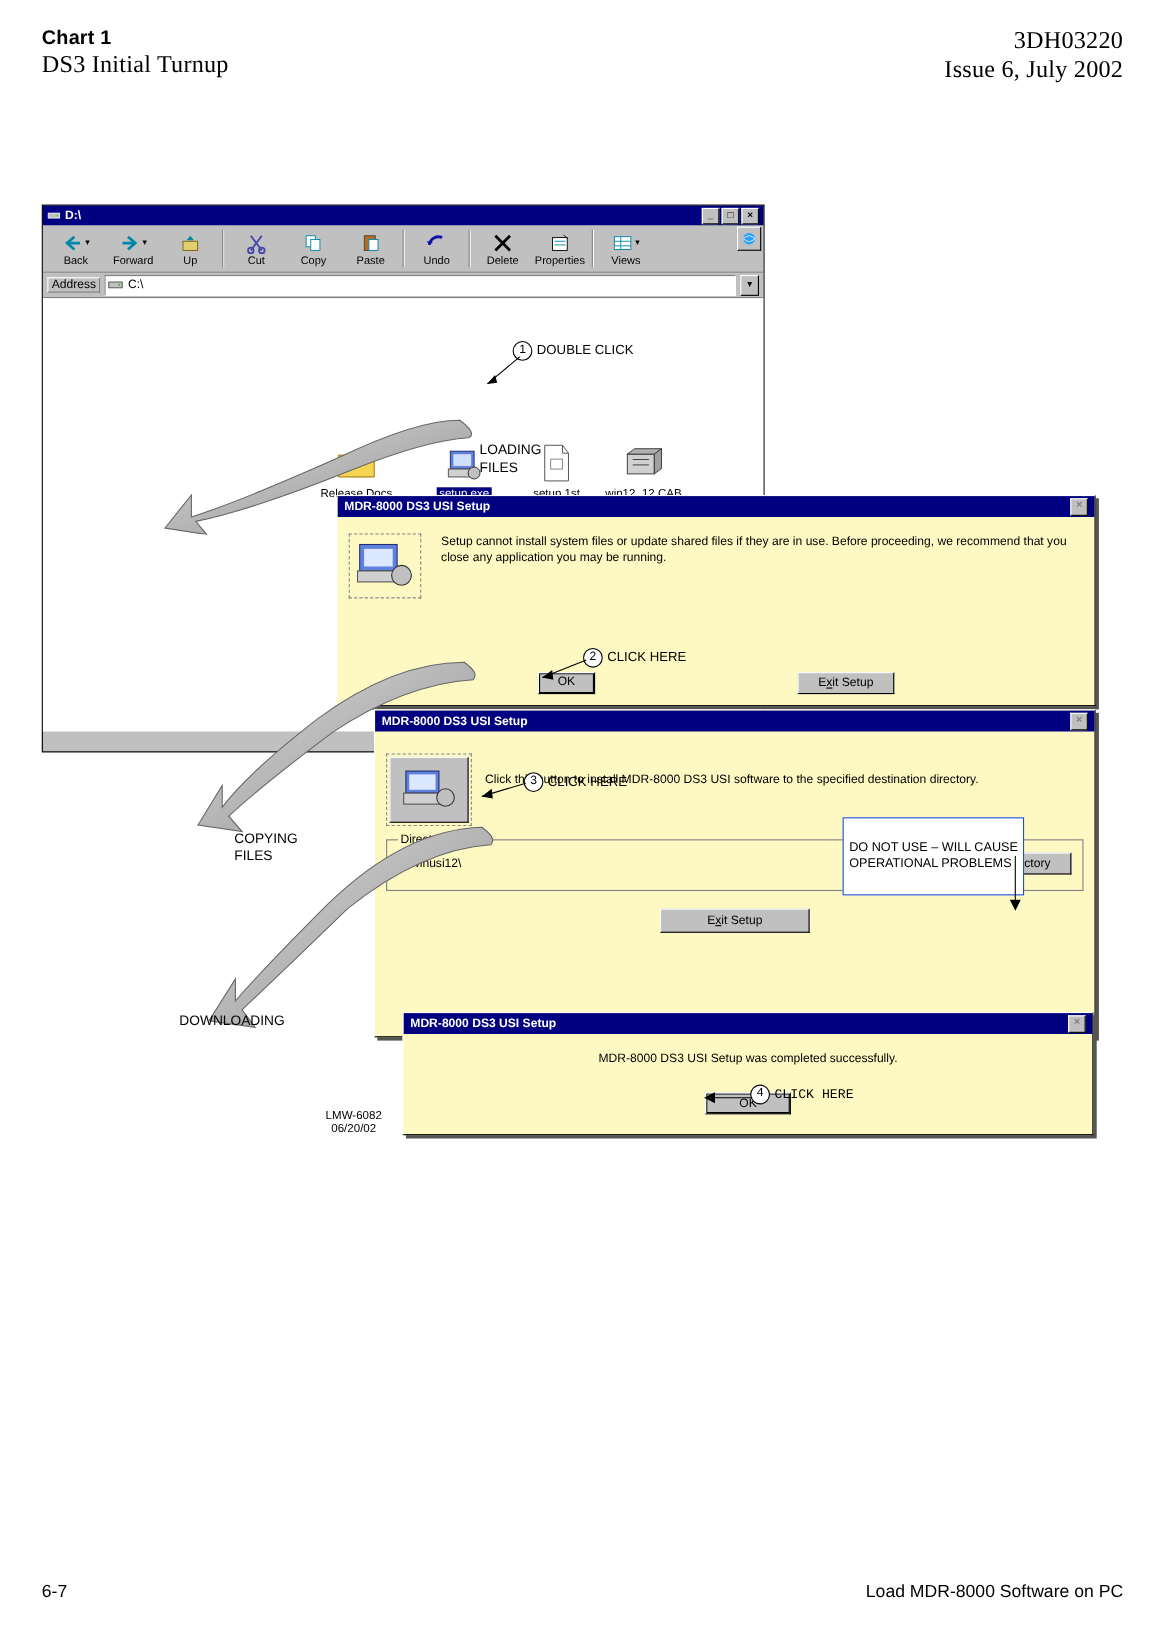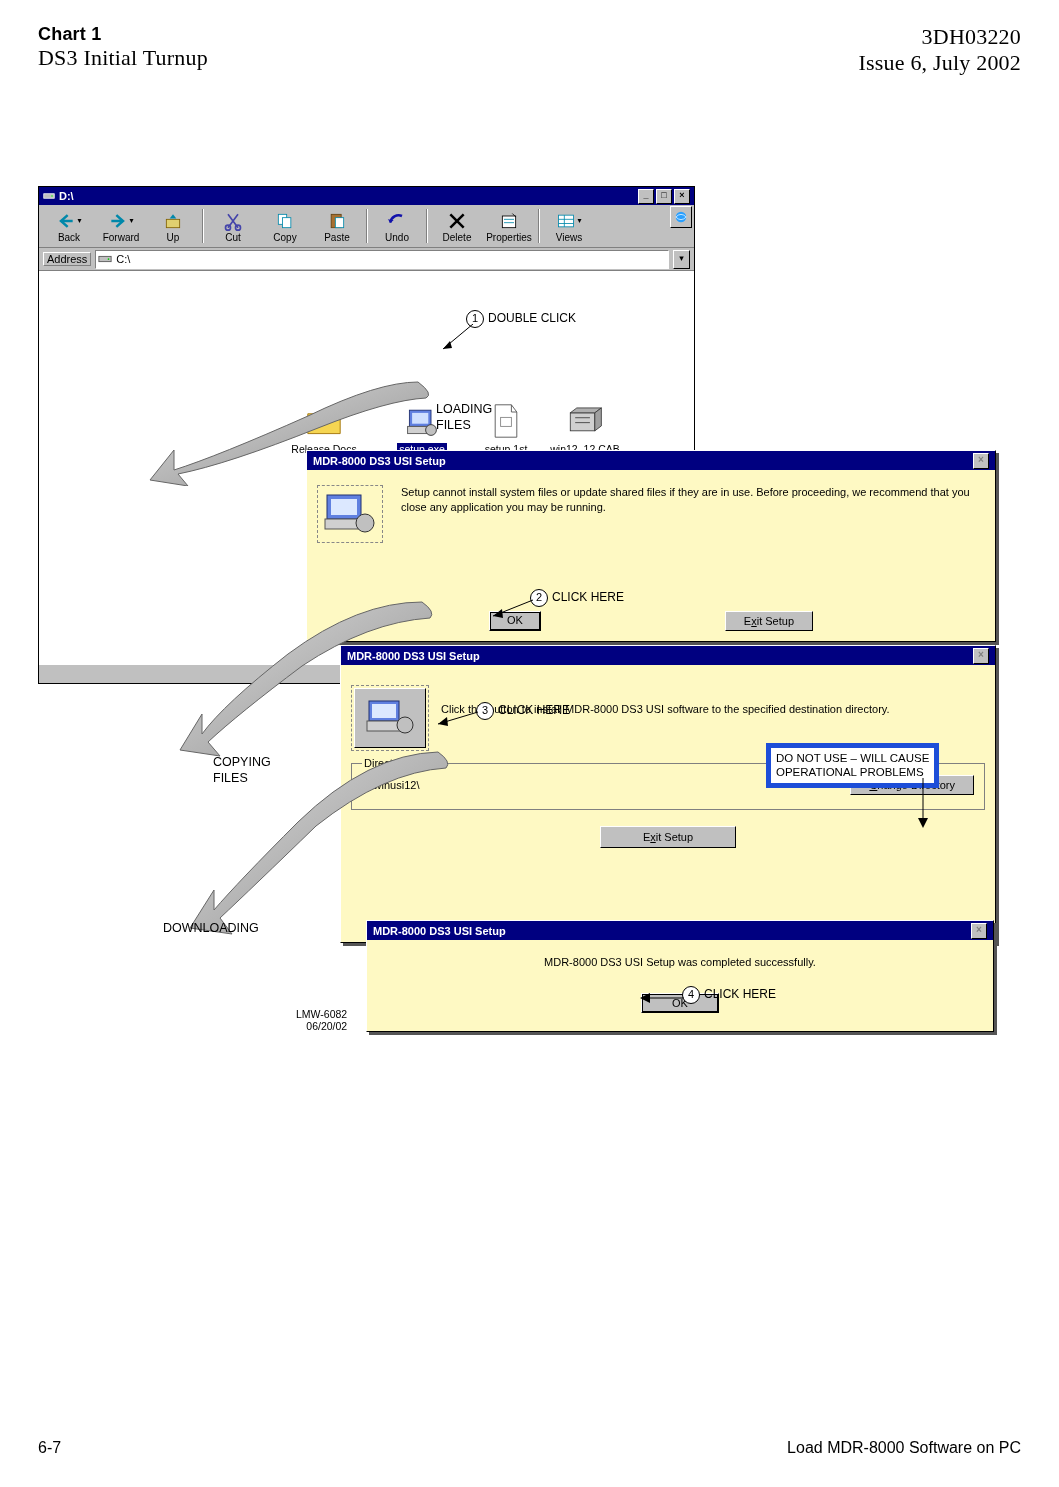--- a/index.html
+++ b/index.html
@@ -246,24 +246,24 @@
     left:38px; right:38px;
     bottom: 30px;
     display:flex;
     justify-content:space-between;
     font-size:16px;
     font-family:"Arial Narrow", Arial, sans-serif;
   }
 
   .donotuse {
     position:absolute;
-    border:5px solid #1d4ed8;
+    border:1px solid #1d4ed8;
     background:#fff;
     font-size:11.5px;
-    padding:3px 5px;
+    padding:20px 5px;
     line-height:1.25;
   }
 
   fieldset.dirbox {
     border:1px solid #808080;
     margin:6px 0 10px 0;
     padding:6px 10px 14px 10px;
   }
   fieldset.dirbox legend { font-size:11px; padding:0 2px; }
 
@@ -612,29 +612,29 @@
       <div class="dlg-title">
         <span>MDR-8000 DS3 USI Setup</span>
         <span class="dlg-close">×</span>
       </div>
       <div class="dlg-body" style="text-align:center;">
         <div style="margin:6px 0 25px 0;">MDR-8000 DS3 USI Setup was completed successfully.</div>
         <span class="winbtn primary-outline" style="padding:3px 30px;">OK</span>
       </div>
     </div>
 
-    <div class="callout" style="left:644px; top:800px;">
+    <div class="callout" style="left:644px; top:800px;font-family:Liberation Mono, monospace;">
       <span class="step">4</span><span>CLICK HERE</span>
     </div>
     <svg class="arrow-line" style="left:602px; top:804px;" width="48" height="16">
       <line x1="44" y1="8" x2="6" y2="8" stroke="#000"></line>
       <polygon points="0,8 10,3 10,13" fill="#000"></polygon>
     </svg>
 
-    <div class="side-text" style="left:258px; top:822px; font-size:10.5px; text-align:right; line-height:1.15;">
+    <div class="side-text" style="left:258px; top:822px; font-size:10.5px; text-align:center; line-height:1.15;">
       <div>LMW-6082</div>
       <div>06/20/02</div>
     </div>
 
   </div>
 
 
   <div class="pg-footer">
     <span>6-7</span>
     <span>Load MDR-8000 Software on PC</span>

